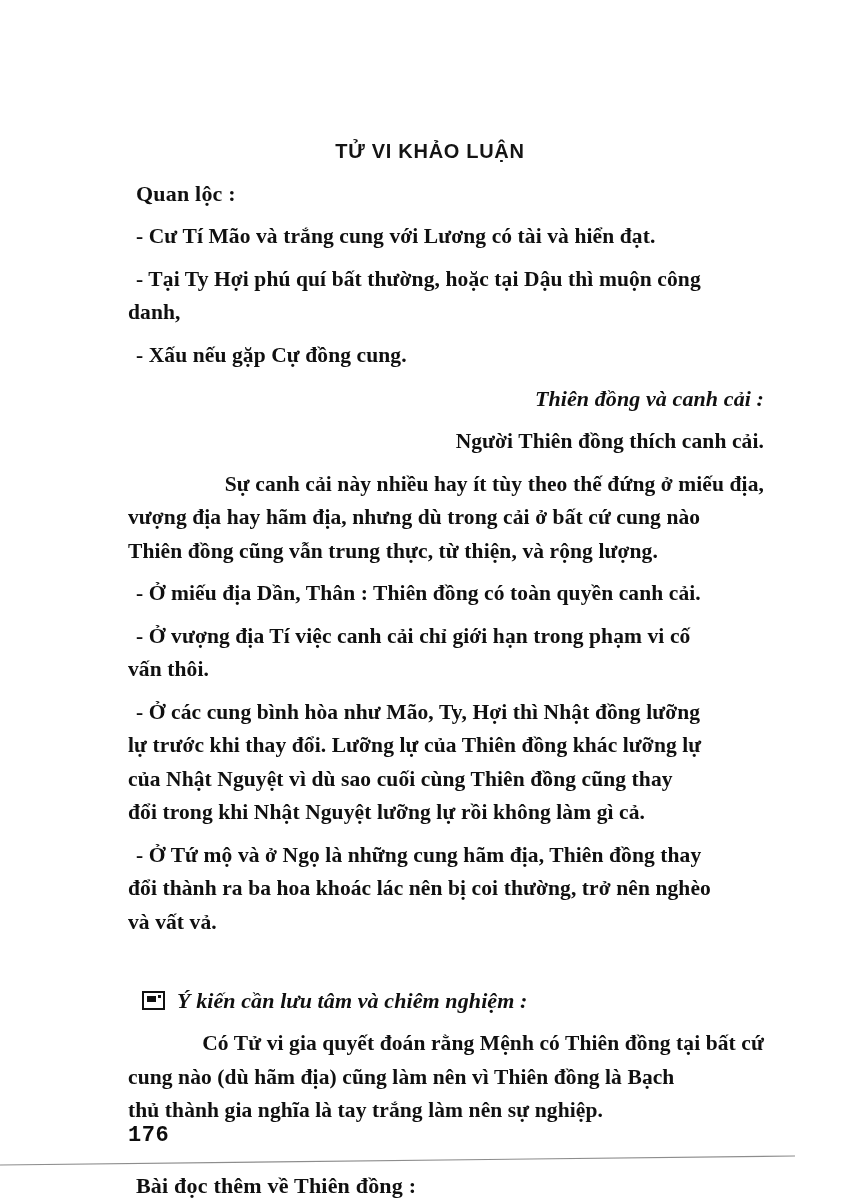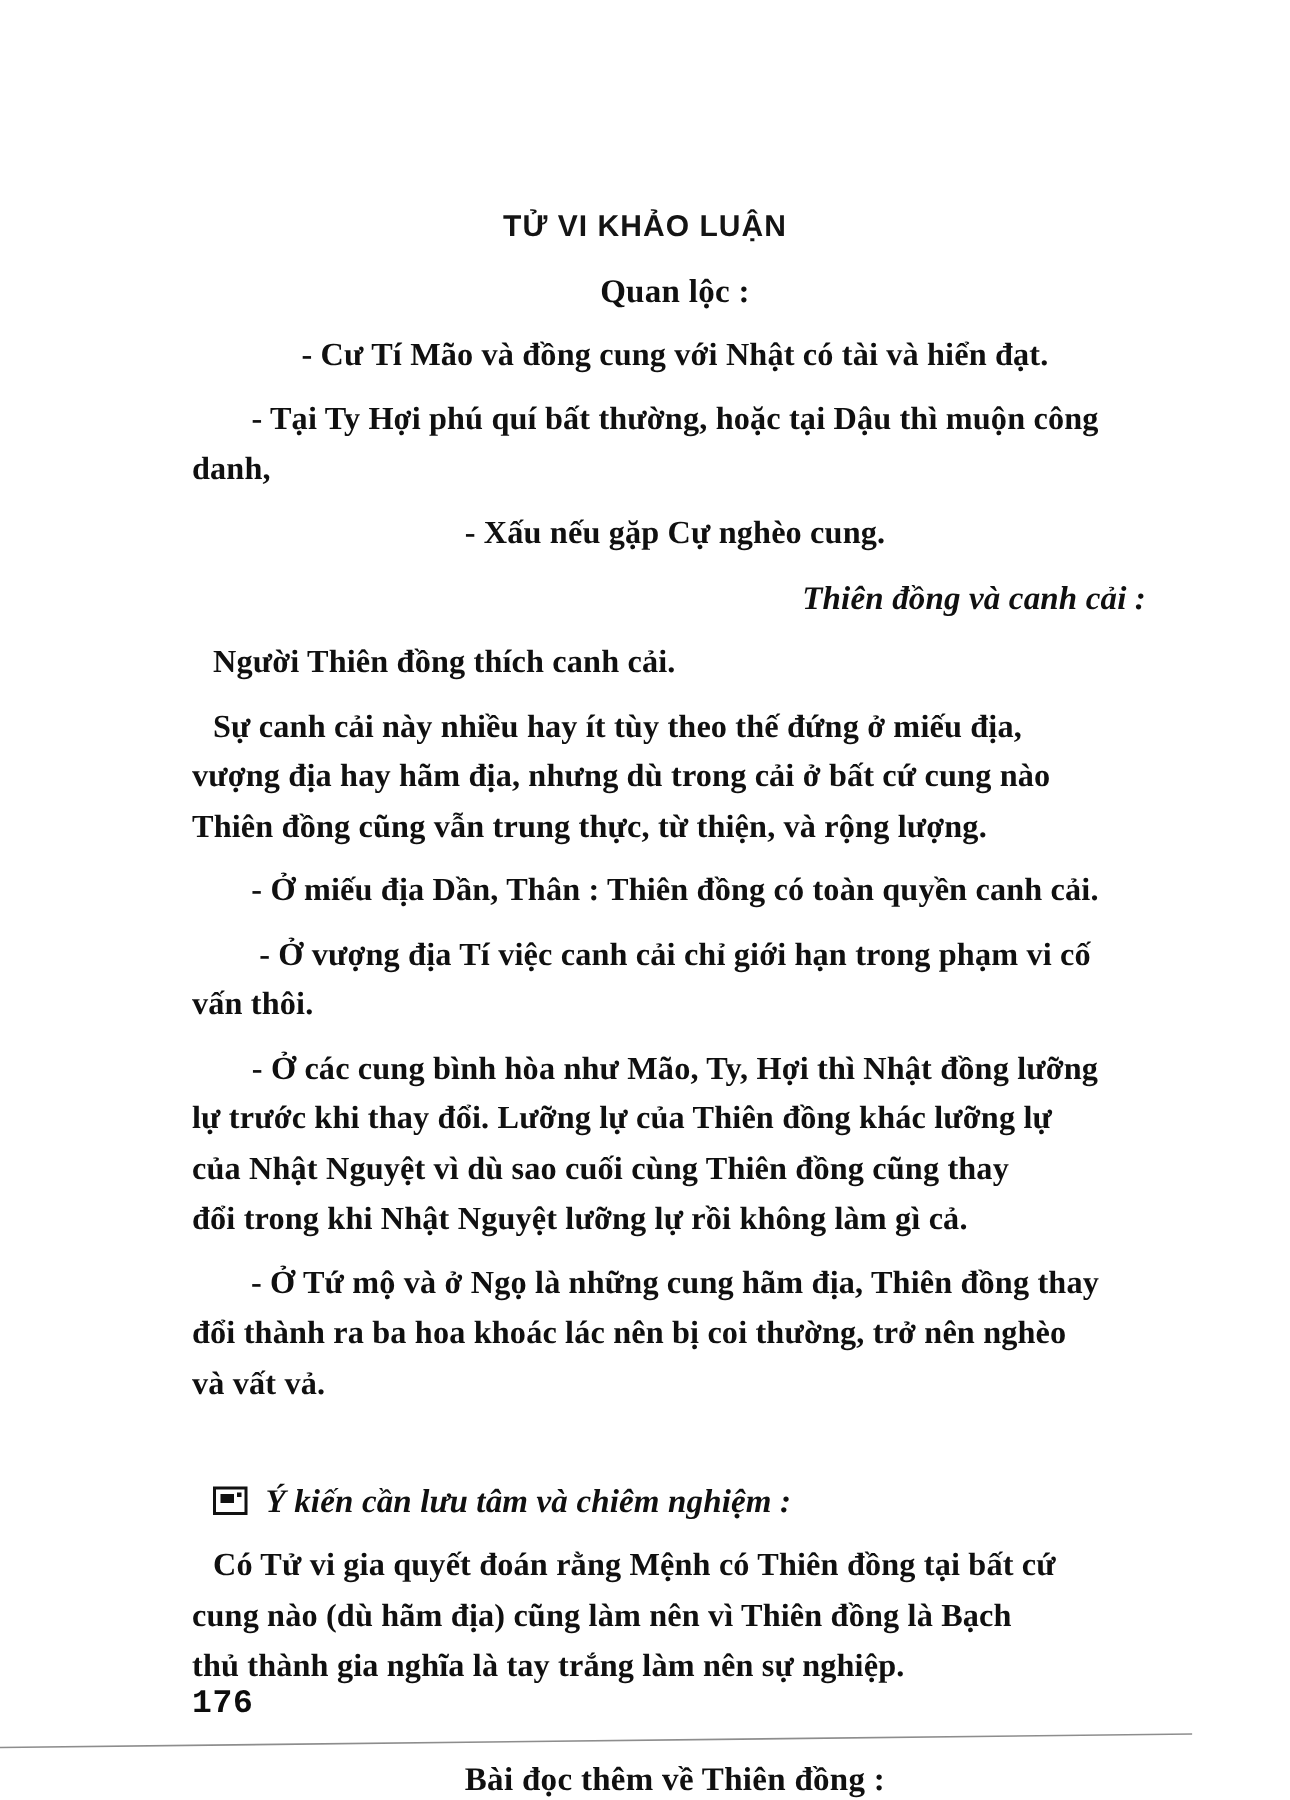--- a/index.html
+++ b/index.html
@@ -61,22 +61,22 @@
 
   .italic-head {
     font-style: italic;
     font-weight: 800;
     font-size: 22px;
     line-height: 35px;
     text-align: right;
   }
 
   .ind-0  { padding-left: 0px; }
-  .ind-1  { padding-left: 8px; text-align: center; }
-  .ind-2  { padding-left: 14px; }
+  .ind-1  { padding-left: 8px; }
+  .ind-2  { padding-left: 14px; text-align: right; }
   .ind-3  { padding-left: 22px; }
 
   .gap-sm { height: 9px; }
   .gap-lg { height: 44px; }
   .gap-xl { height: 40px; }
 
   
   .note-row {
     display: flex;
     align-items: center;
@@ -136,28 +136,28 @@
 
 <div id="page">
 
   <div class="running-head">TỬ VI KHẢO LUẬN</div>
 
   <div class="column">
 
     <div class="line heading ind-1">Quan lộc :</div>
     <div class="gap-sm"></div>
 
-    <div class="line ind-1">- Cư Tí Mão và đồng cung với Nhật có tài và hiển đạt.</div>
+    <div class="line ind-1">- Cư Tí Mão và trắng cung với Lương có tài và hiển đạt.</div>
     <div class="gap-sm"></div>
 
     <div class="line ind-1">- Tại Ty Hợi phú quí bất thường, hoặc tại Dậu thì muộn công</div>
     <div class="line ind-0">danh,</div>
     <div class="gap-sm"></div>
 
-    <div class="line ind-1">- Xấu nếu gặp Cự nghèo cung.</div>
+    <div class="line ind-1">- Xấu nếu gặp Cự đồng cung.</div>
     <div class="gap-sm"></div>
 
     <div class="line italic-head ind-3">Thiên đồng và canh cải :</div>
     <div class="gap-sm"></div>
 
     <div class="line ind-2">Người Thiên đồng thích canh cải.</div>
     <div class="gap-sm"></div>
 
     <div class="line ind-2">Sự canh cải này nhiều hay ít tùy theo thế đứng ở miếu địa,</div>
     <div class="line ind-0">vượng địa hay hãm địa, nhưng dù trong cải ở bất cứ cung nào</div>

